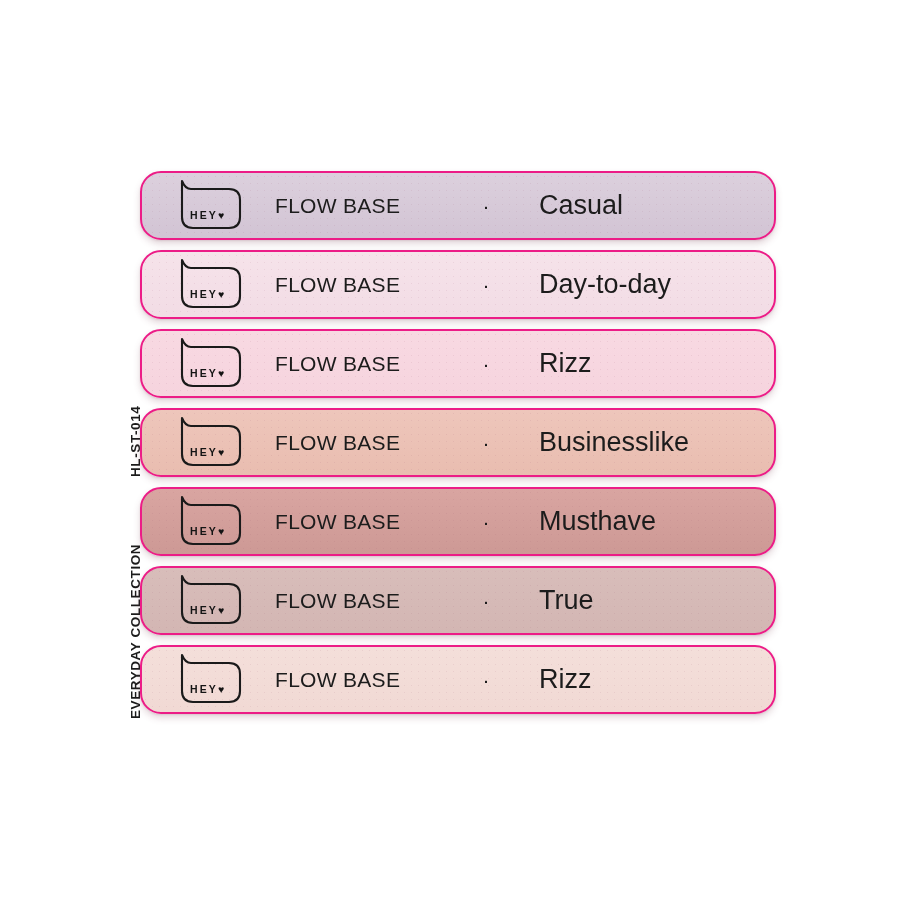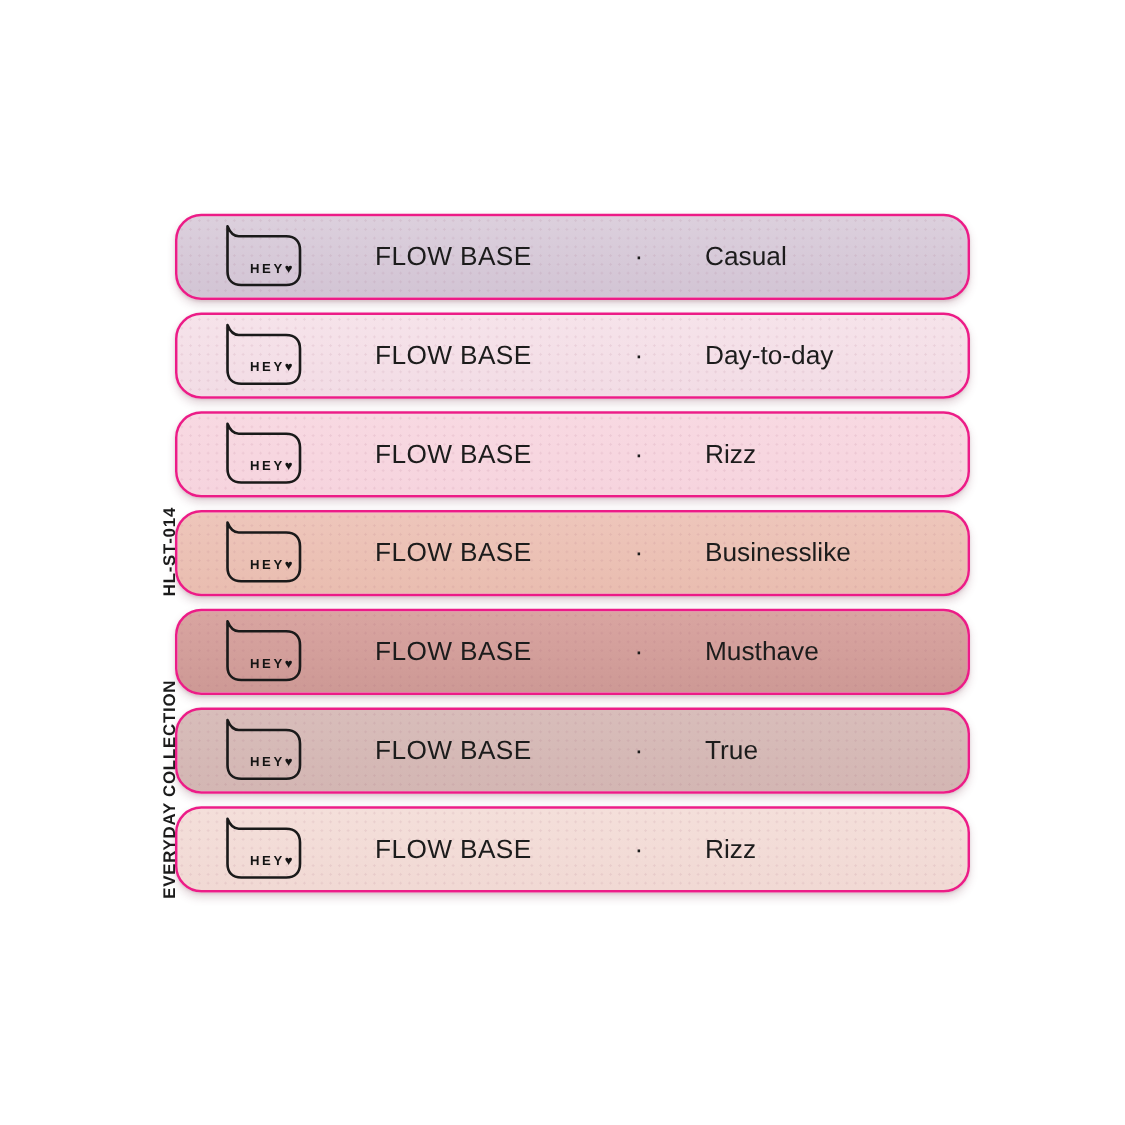--- a/index.html
+++ b/index.html
@@ -90,48 +90,47 @@
   .logo-text {
     position: absolute;
     left: 17px;
     top: 30px;
     font-size: 10.5px;
     font-weight: 700;
     letter-spacing: 2.1px;
     color: #141414;
     font-family: "Liberation Sans", sans-serif;
     white-space: nowrap;
-    margin-left: 10px;
   }
 
   
   .row-brand {
     position: relative;
     z-index: 2;
-    margin-left: 52px;
+    margin-left: 27px;
     width: 200px;
     font-size: 21px;
     letter-spacing: 0.3px;
     color: #1c1c1c;
     font-family: "Liberation Sans", sans-serif;
   }
   .row-sep {
     position: relative;
     z-index: 2;
     width: 22px;
     text-align: center;
     font-size: 21px;
     color: #1c1c1c;
     font-family: "Liberation Sans", sans-serif;
   }
   .row-name {
     position: relative;
     z-index: 2;
     margin-left: 42px;
-    font-size: 21px;
+    font-size: 27px;
     color: #1c1c1c;
     font-family: "Liberation Sans", sans-serif;
   }
 </style>
 </head>
 <body>
 
 <div id="stage">
 
   <div class="side-label" id="label-code">HL-ST-014</div>

